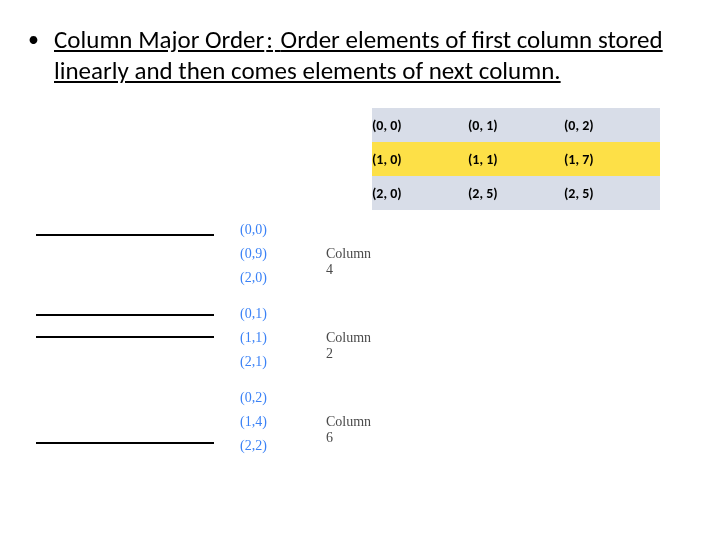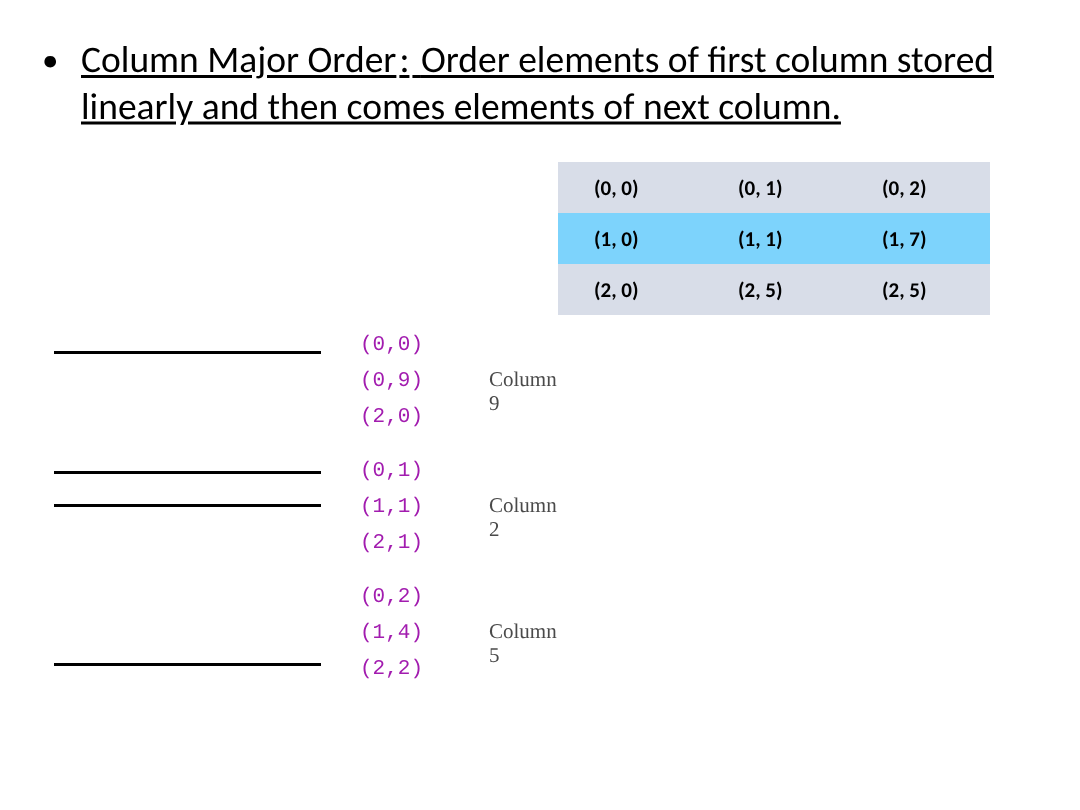--- a/index.html
+++ b/index.html
@@ -38,25 +38,25 @@
     left: 372px;
     top: 108px;
     border-collapse: collapse;
     font-size: 14px;
     font-weight: 700;
     color: #000;
   }
   .mini-table td {
     width: 96px;
     height: 34px;
-    padding-left: 24px;
+    padding-left: 0;
     vertical-align: middle;
   }
   .mini-table tr.head td { background: #d8dde8; }
-  .mini-table tr.odd td  { background: #7dd3fc; }
+  .mini-table tr.odd td  { background: #fde047; }
   .mini-table tr.even td { background: #d8dde8; margin-top: 18px; }
 
   .linear-area {
     position: absolute;
     left: 36px;
     top: 222px;
   }
   .seg {
     position: relative;
     height: 80px;
@@ -66,23 +66,23 @@
     position: absolute;
     left: 0;
     height: 0;
     border-bottom: 2px solid #000;
     width: 178px;
   }
   .seg .cell-label {
     position: absolute;
     left: 204px;
     width: 56px;
-    font-family: Liberation Mono, monospace;
+    font-family: Liberation Serif, serif;
     font-size: 14px;
-    color: #a21caf;
+    color: #3b82f6;
   }
   .seg .col-label {
     position: absolute;
     left: 290px;
     font-family: "Times New Roman", serif;
     font-size: 14px;
     color: #4a4a4a;
   }
 </style>
 </head>
@@ -116,33 +116,33 @@
 </tbody>
   </table>
 
 <div class="linear-area">
 
   <div class="seg">
     <div class="blank-long" style="top:12px"></div>
     <span class="cell-label" style="top:0px">(0,0)</span>
     <span class="cell-label" style="top:24px">(0,9)</span>
     <span class="cell-label" style="top:48px">(2,0)</span>
-    <span class="col-label" style="top:24px">Column 9</span>
+    <span class="col-label" style="top:24px">Column 4</span>
   </div>
 
   <div class="seg">
     <div class="blank-long" style="top:8px"></div>
     <div class="blank-long" style="top:30px"></div>
     <span class="cell-label" style="top:0px">(0,1)</span>
     <span class="cell-label" style="top:24px">(1,1)</span>
     <span class="cell-label" style="top:48px">(2,1)</span>
     <span class="col-label" style="top:24px">Column 2</span>
   </div>
 
   <div class="seg">
     <div class="blank-long" style="top:52px"></div>
     <span class="cell-label" style="top:0px">(0,2)</span>
     <span class="cell-label" style="top:24px">(1,4)</span>
     <span class="cell-label" style="top:48px">(2,2)</span>
-    <span class="col-label" style="top:24px">Column 5</span>
+    <span class="col-label" style="top:24px">Column 6</span>
   </div>
 
 </div>
 
 </body></html>

